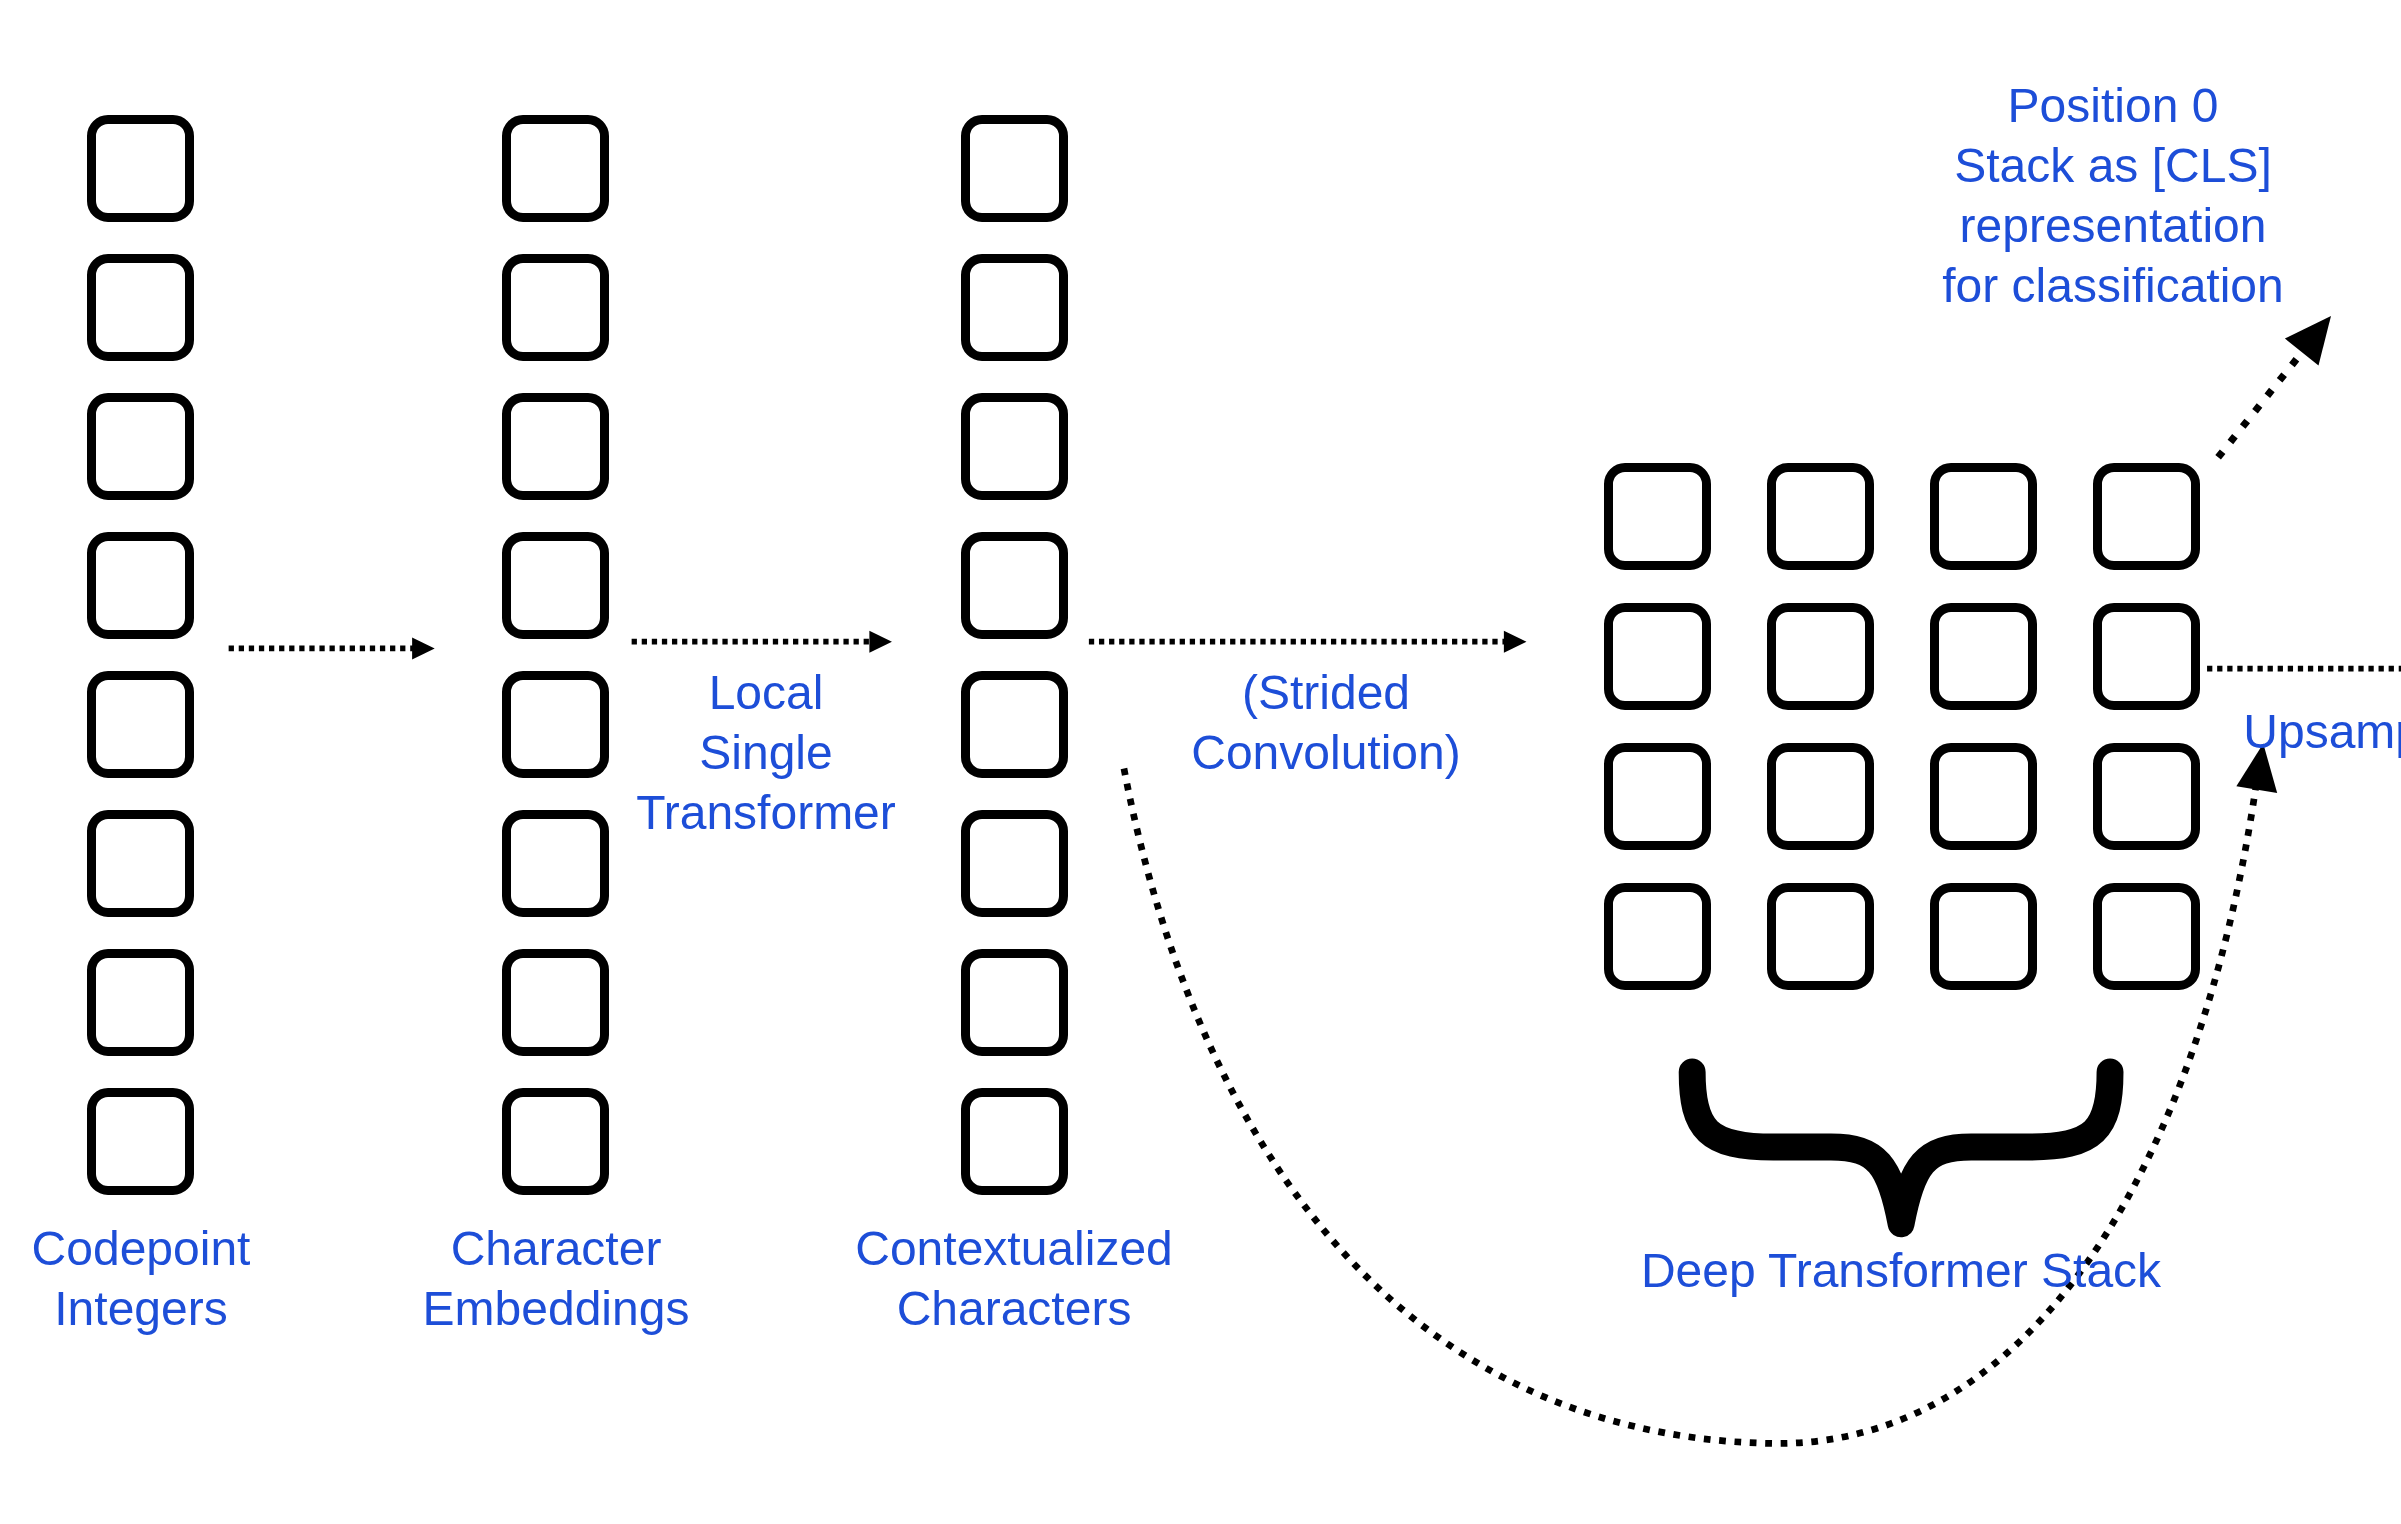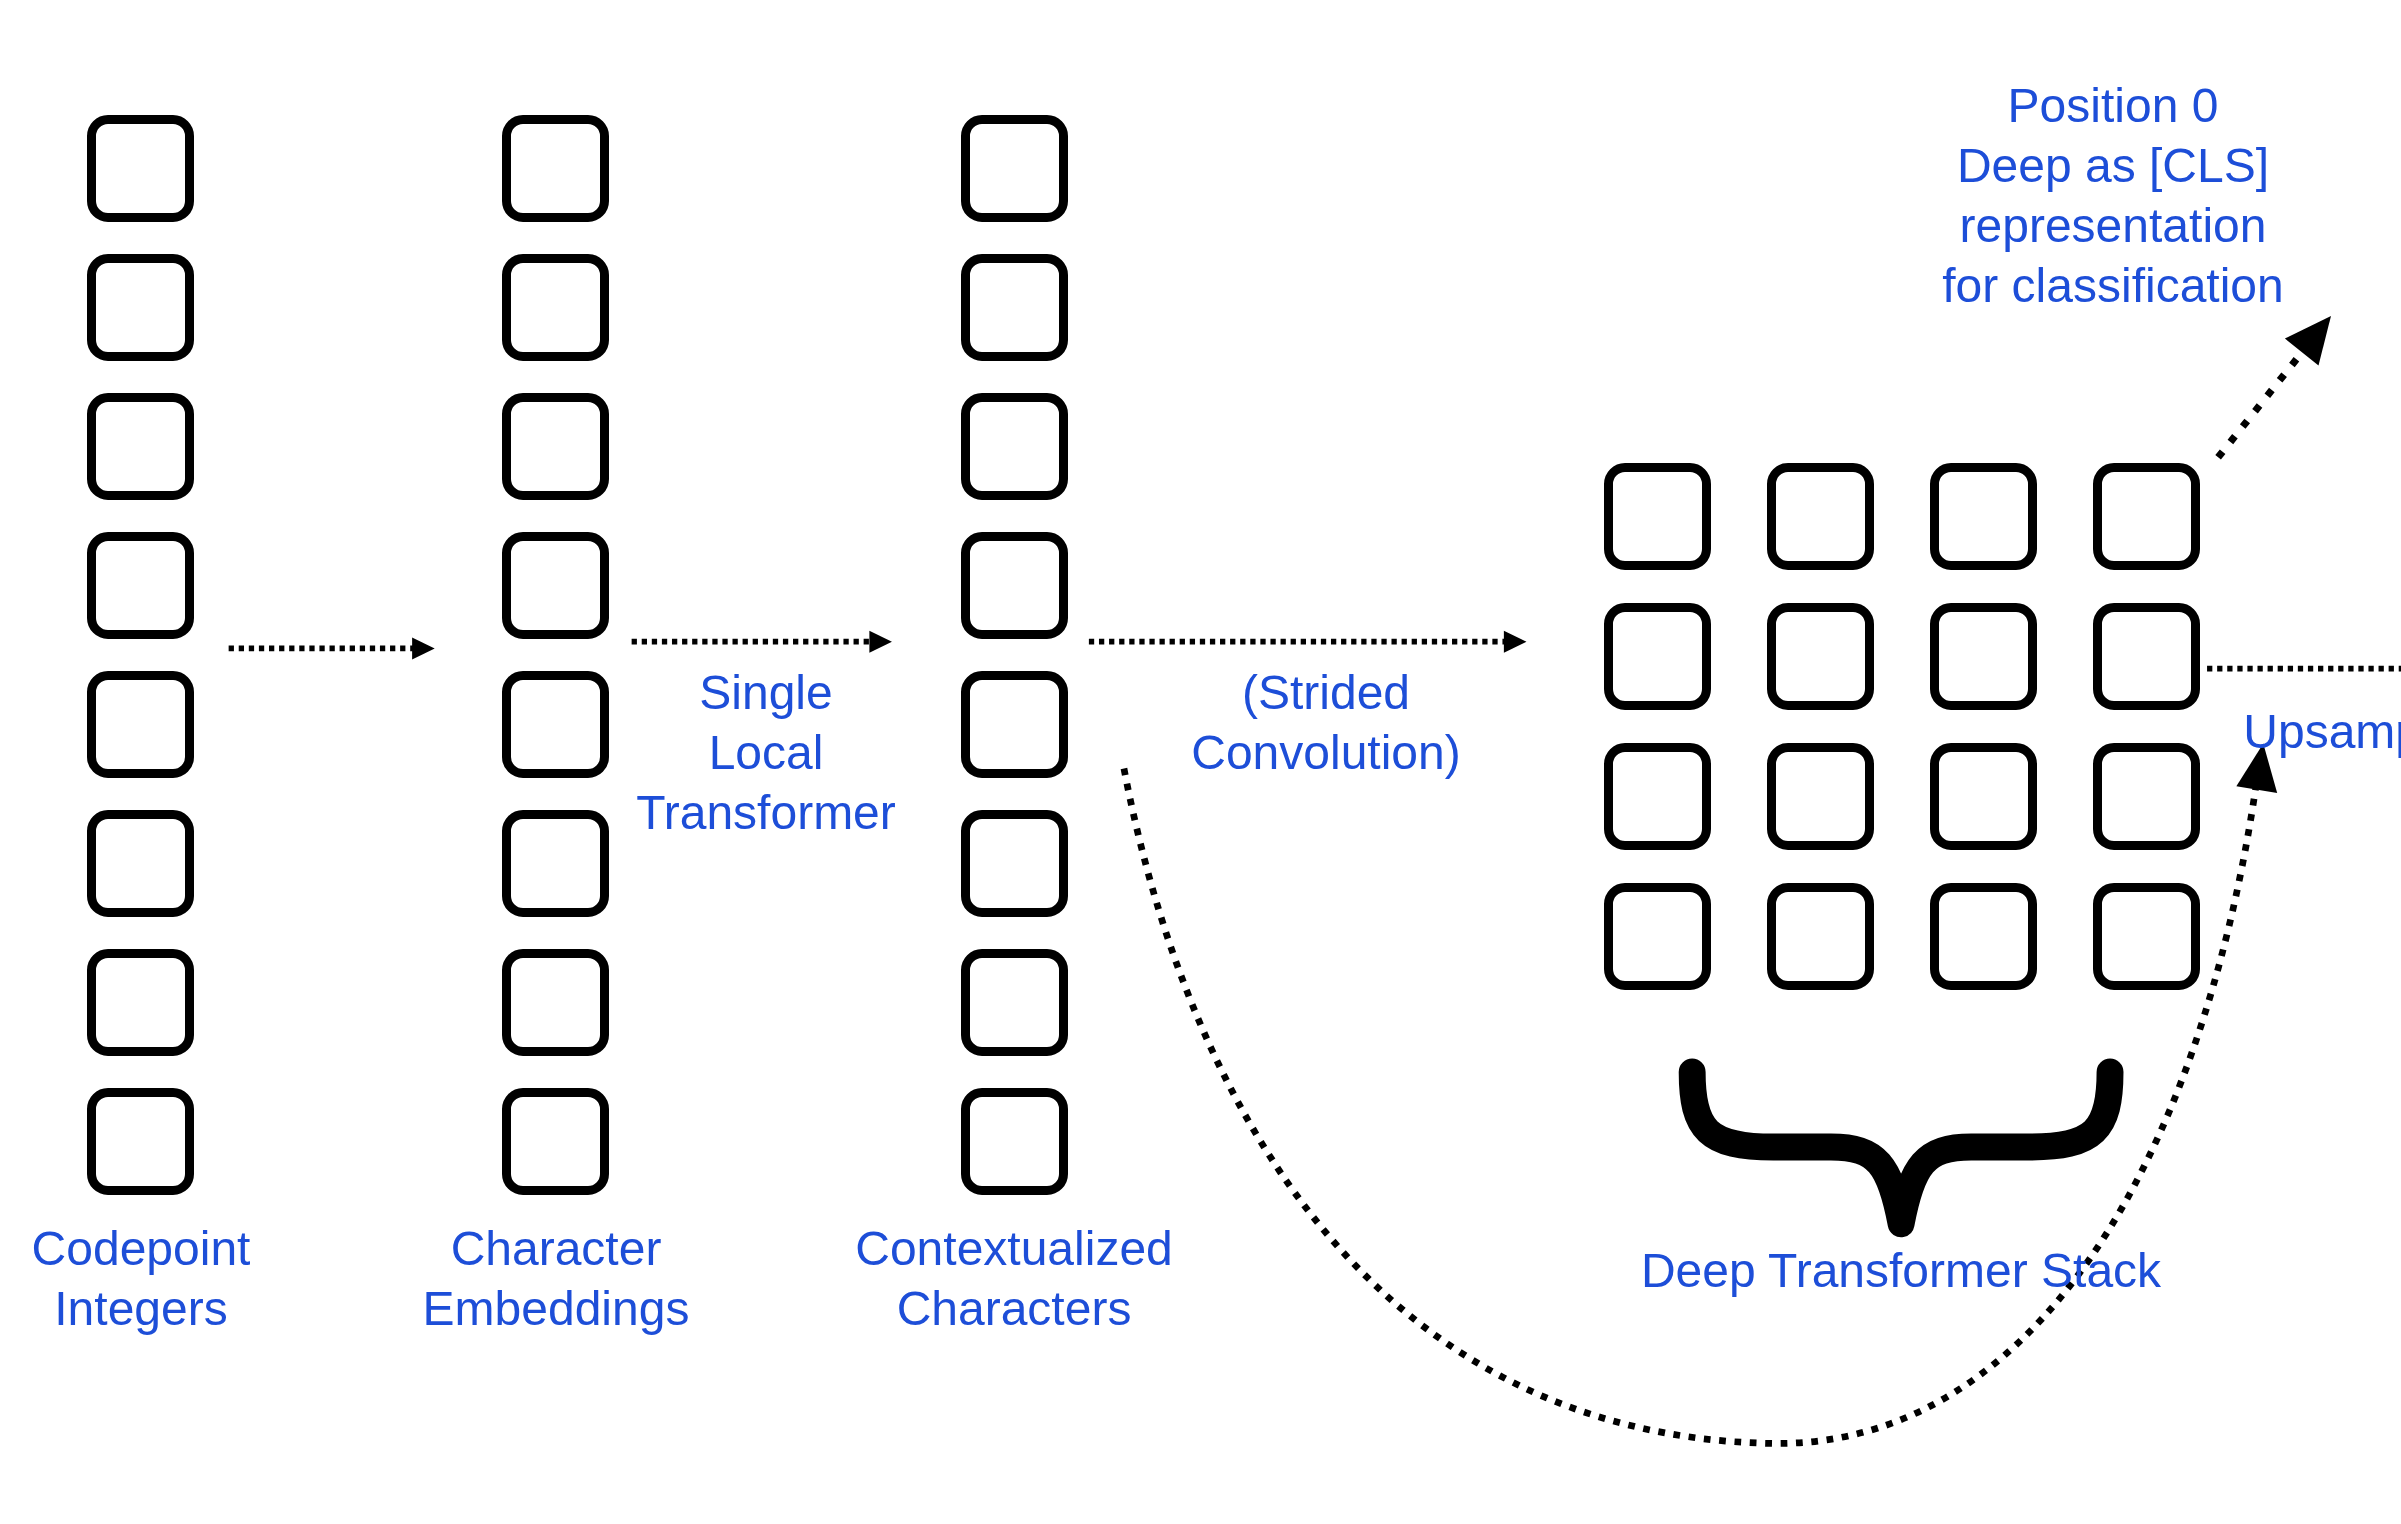--- a/index.html
+++ b/index.html
@@ -127,35 +127,35 @@
       <div class="sq"></div>
       <div class="sq"></div>
       <div class="sq"></div>
       <div class="sq"></div>
       <div class="sq"></div>
       <div class="sq"></div>
       <div class="sq"></div>
     </div>
 
   <div class="lbl" style="left:766px;top:663px">
+    <div>Local</div>
     <div>Single</div>
-    <div>Local</div>
     <div>Transformer</div>
   </div>
   <div class="lbl" style="left:1326px;top:663px">
     <div>(Strided</div>
     <div>Convolution)</div>
   </div>
   <div class="lbl" style="left:2370px;top:702px">
     <div>Upsampling</div>
   </div>
 
   <div class="lbl" style="left:2113px;top:76px">
     <div>Position 0</div>
-    <div>Deep as [CLS]</div>
+    <div>Stack as [CLS]</div>
     <div>representation</div>
     <div>for classification</div>
   </div>
 
   <div class="lbl" style="left:556px;top:1219px">
     <div>Character</div>
     <div>Embeddings</div>
   </div>
   <div class="lbl" style="left:141px;top:1219px">
     <div>Codepoint</div>

